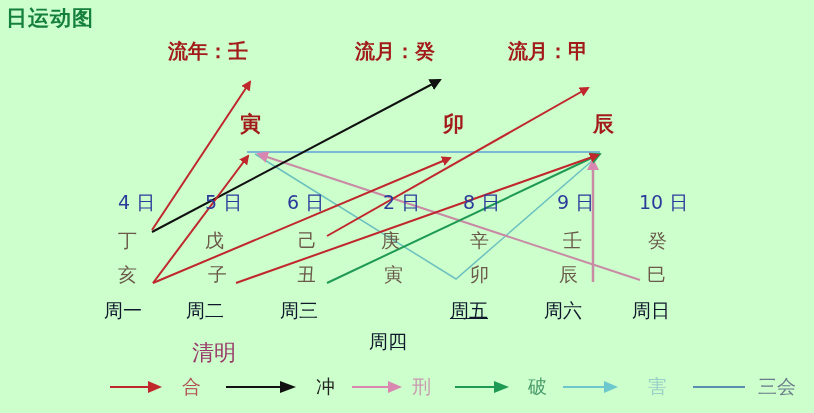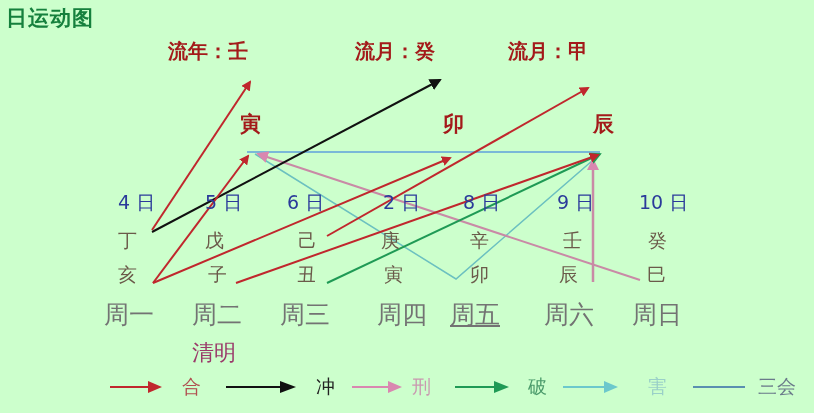--- a/index.html
+++ b/index.html
@@ -9,21 +9,21 @@
       font-family: "DejaVu Sans", "Liberation Sans", sans-serif;
       position: relative;
     }
     .abs { position: absolute; white-space: nowrap; }
     .title { left: 6px; top: 4px; font-size: 21px; font-weight: bold; color: #15803d; letter-spacing: 1px; }
     .flow { top: 38px; font-size: 20px; font-weight: bold; color: #a31a1a; }
     .branch-top { top: 110px; font-size: 21px; font-weight: bold; color: #a31a1a; }
     .day { top: 190px; font-size: 19px; color: #2a3a9a; }
     .stem { top: 228px; font-size: 19px; color: #6b5a4a; }
     .branch { top: 262px; font-size: 19px; color: #6b5a4a; }
-    .week { top: 298px; font-size: 25px; color: #737373; }
+    .week { top: 298px; font-size: 19px; color: #0f172a; }
     .solar { top: 338px; font-size: 22px; color: #9a3a6a; }
     .legend-lbl { top: 374px; font-size: 19px; }
     svg.lines { position: absolute; left: 0; top: 0; }
   </style>
 </head>
 <body>
 
 <div class="abs title">日运动图</div>
 
 <div class="abs flow" style="left:168px;">流年：壬</div>
@@ -100,23 +100,23 @@
 
 <div class="abs branch" style="left:118px;">亥</div>
 <div class="abs branch" style="left:208px;">子</div>
 <div class="abs branch" style="left:297px;">丑</div>
 <div class="abs branch" style="left:384px;">寅</div>
 <div class="abs branch" style="left:470px;">卯</div>
 <div class="abs branch" style="left:559px;">辰</div>
 <div class="abs branch" style="left:647px;">巳</div>
 
 <div class="abs week" style="left:104px;">周一</div>
-<div class="abs week" style="left:192px;text-align:right;">周二</div>
+<div class="abs week" style="left:186px;text-align:right;">周二</div>
 <div class="abs week" style="left:280px;">周三</div>
-<div class="abs week" style="left:377px;">周四</div>
+<div class="abs week" style="left:369px;margin-top:31px;">周四</div>
 <div class="abs week" style="left:450px;text-decoration:underline;">周五</div>
 <div class="abs week" style="left:544px;">周六</div>
 <div class="abs week" style="left:632px;">周日</div>
 
 <div class="abs solar" style="left:192px;">清明</div>
 
 <svg class="lines" width="814" height="413">
   <g>
       <line x1="110" y1="387" x2="150" y2="387" stroke="#c0272d" stroke-width="2"></line>
       <path d="M148,381 L162,387 L148,393 z" fill="#c0272d"></path>

